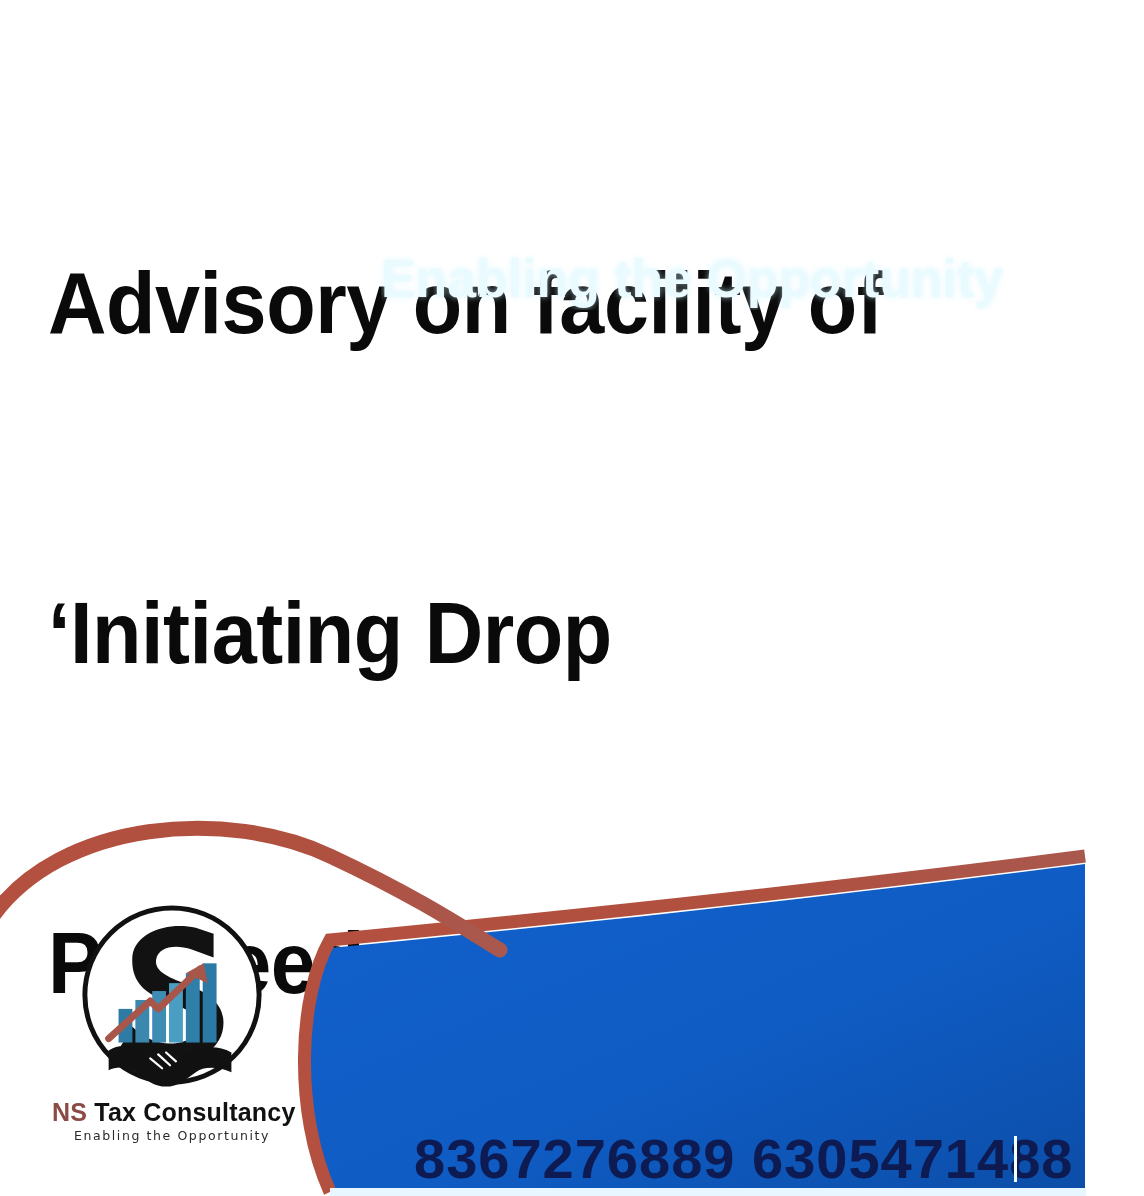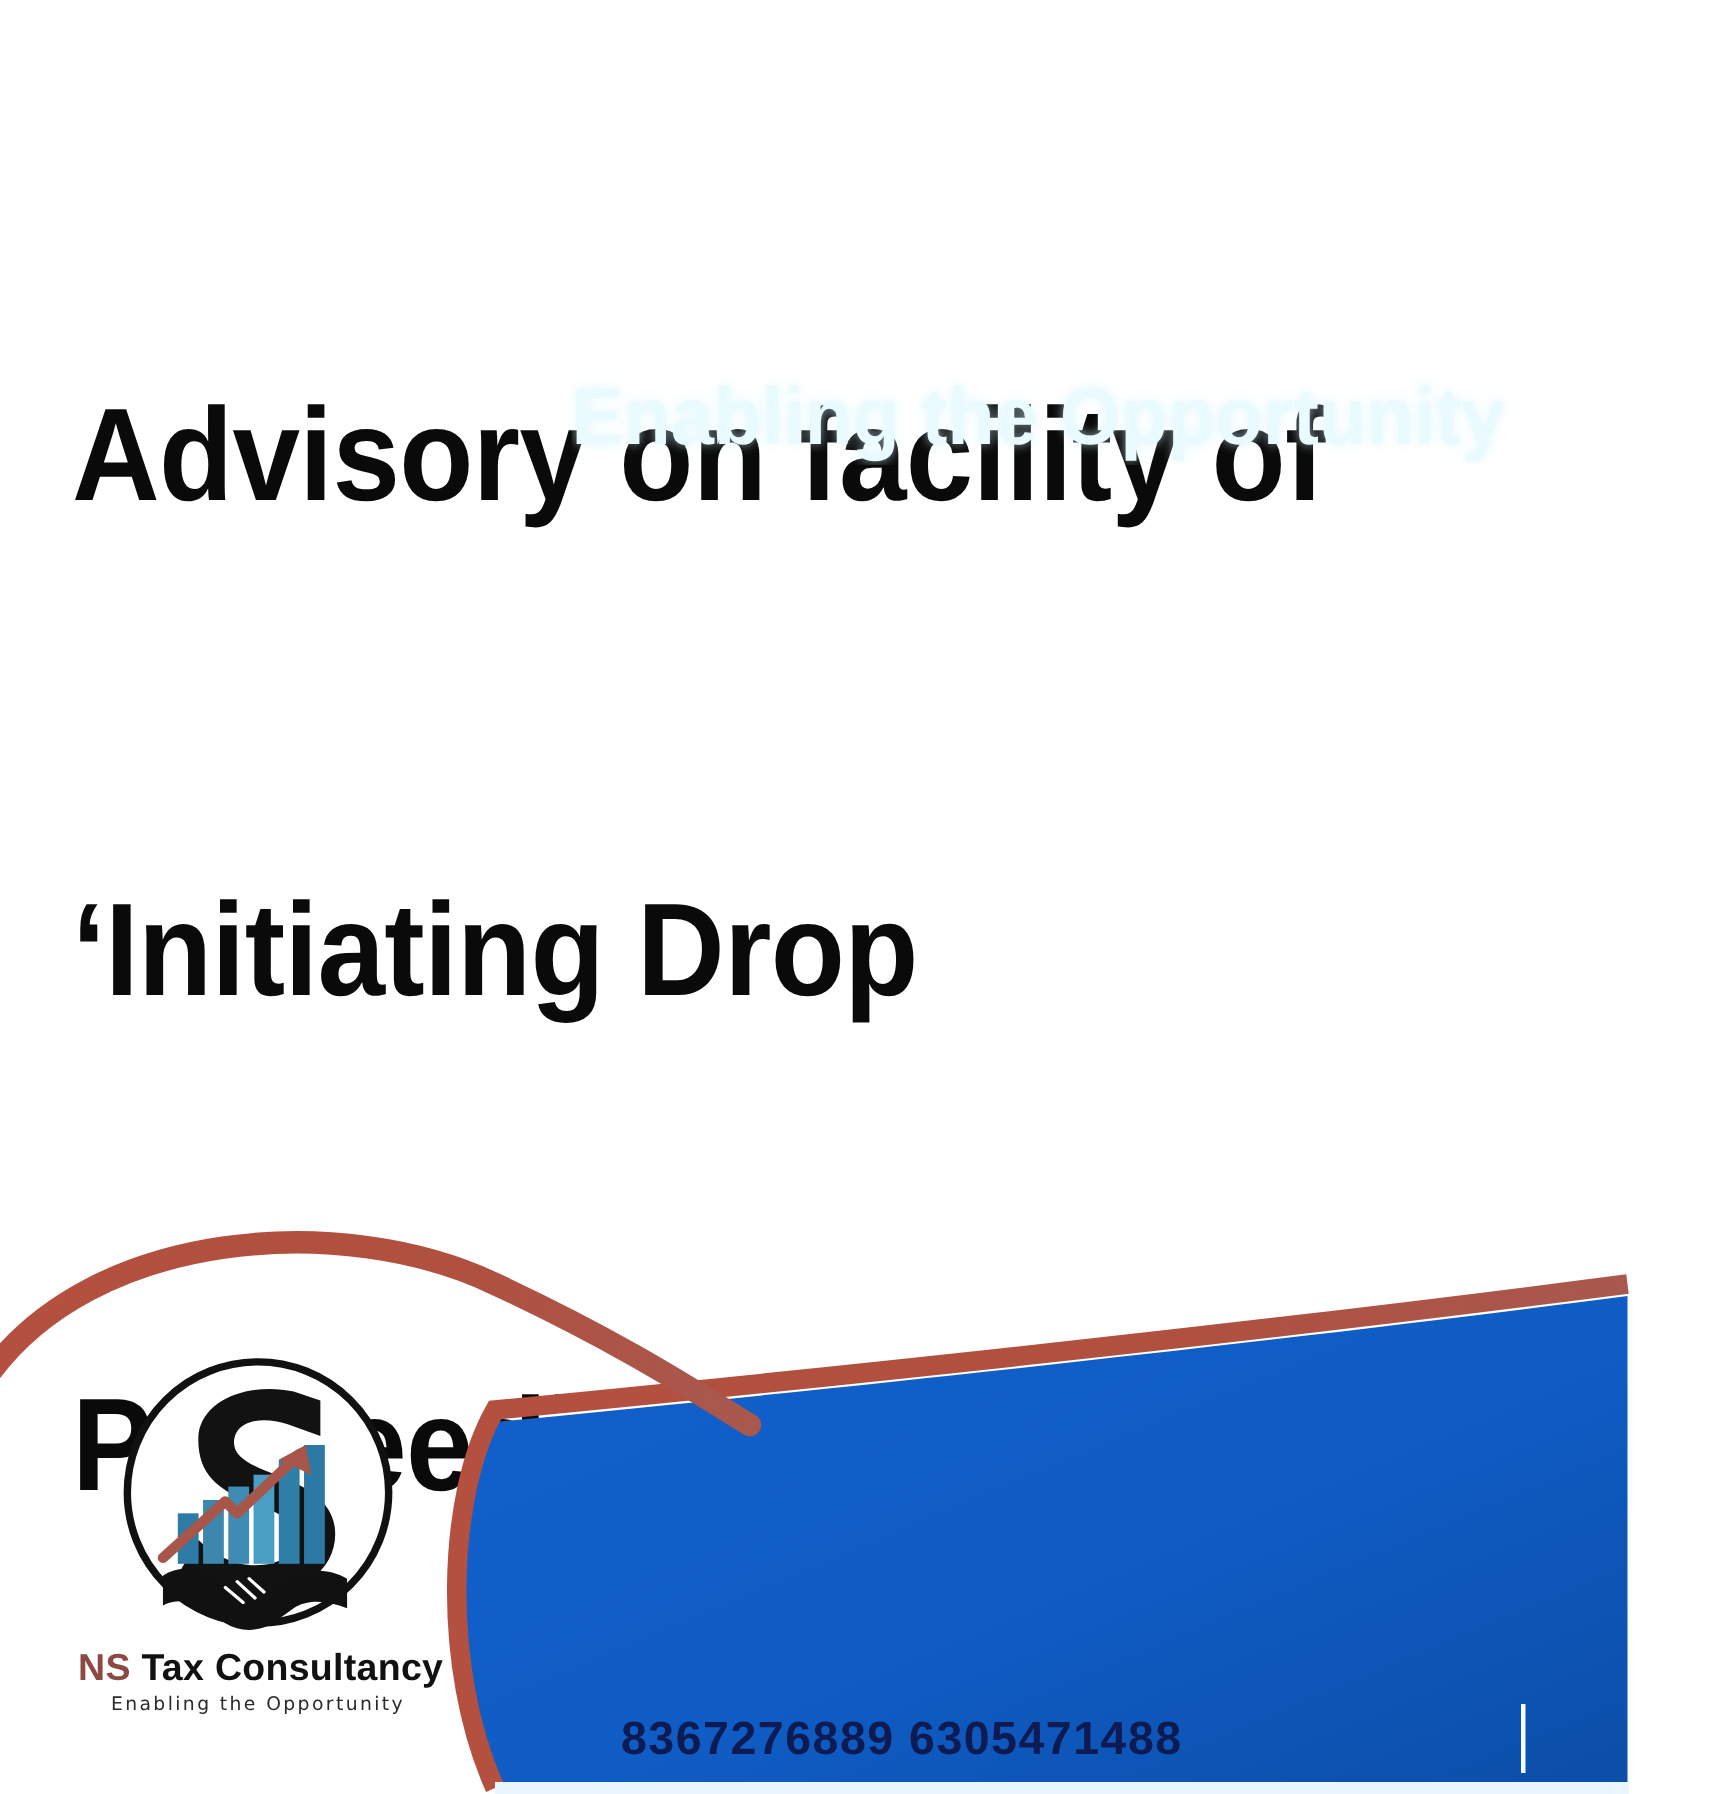--- a/index.html
+++ b/index.html
@@ -115,21 +115,21 @@
     position: absolute;
     left: 414px;
     top: 1135px;
     width: 700px;
     height: 52px;
     overflow: hidden;
   }
   #panel-phones-text {
     font-family: "Liberation Sans", sans-serif;
     font-weight: bold;
-    font-size: 31px;
+    font-size: 56px;
     line-height: 48px;
     letter-spacing: 1px;
     color: #0d1b52;
     white-space: nowrap;
   }
   #phone-caret {
     position: absolute;
     left: 1014px;
     top: 1136px;
     width: 3px;

